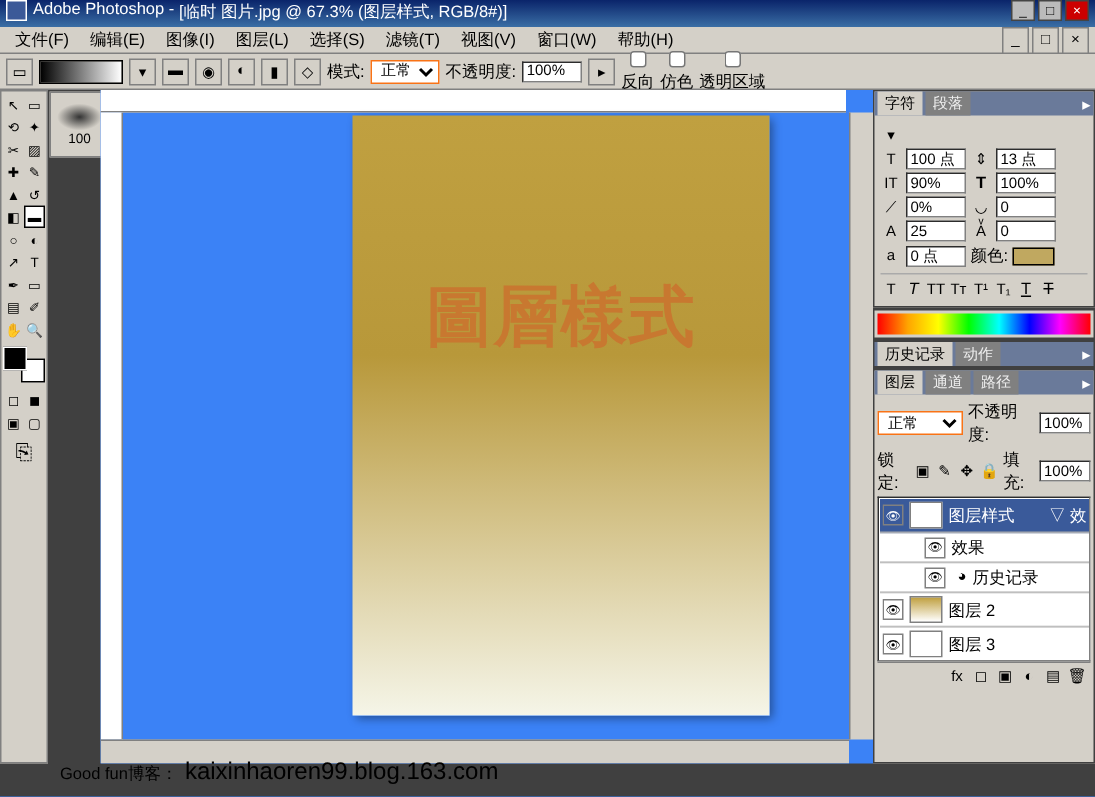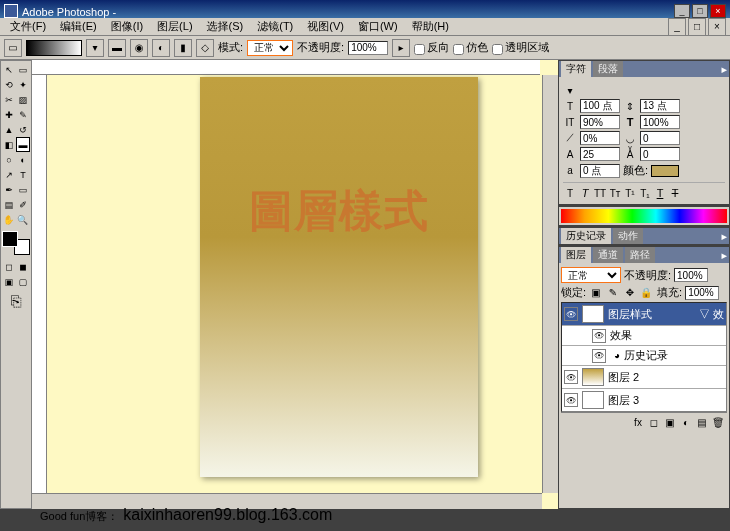--- a/index.html
+++ b/index.html
@@ -1,72 +1,73 @@
 <!DOCTYPE html>
 <html><head>
 <meta charset="utf-8">
 <style>
 *{margin:0;padding:0;box-sizing:border-box;font-family:"Microsoft YaHei",SimSun,sans-serif;font-size:11px;}
 body{background:#404040;width:730px;height:531px;overflow:hidden;position:relative;}
-.titlebar{background:linear-gradient(#0a246a,#3a6ea5);height:18px;color:#fff;display:flex;align-items:flex-end;padding:0 4px;font-size:11px;}
+.titlebar{background:linear-gradient(#0a246a,#3a6ea5);height:18px;color:#fff;display:flex;align-items:flex-start;padding:0 4px;font-size:11px;}
 .titlebar .icon{width:14px;height:14px;background:#3b5998;margin-right:4px;border:1px solid #fff;}
 .window-btns{margin-left:auto;display:flex;gap:2px;}
 .window-btns span{width:16px;height:14px;background:#bbb;border:1px solid #444;display:flex;align-items:center;justify-content:center;font-size:9px;color:#000;}
 .menubar{background:#d4d0c8;height:18px;display:flex;align-items:center;padding:0 4px;gap:2px;border-bottom:1px solid #808080;}
 .menubar span{padding:1px 6px;cursor:default;}
 .toolbar{background:#d4d0c8;height:24px;display:flex;align-items:center;padding:0 4px;gap:4px;border-bottom:1px solid #808080;}
 .grad-swatch{width:56px;height:16px;background:linear-gradient(to right,#000,#fff);border:1px solid #000;}
 .btn-sm{width:18px;height:18px;border:1px solid #808080;background:#d4d0c8;display:inline-flex;align-items:center;justify-content:center;font-size:10px;}
 .sel{height:16px;border:1px solid #f97316;background:#fff;font-size:10px;padding:0 2px;}
 .main{display:flex;height:449px;}
 .toolbox{width:32px;background:#d4d0c8;border:1px solid #808080;display:flex;flex-direction:column;padding:1px;}
 .tool-row{display:flex;}
 .tool{width:15px;height:15px;border:1px solid #d4d0c8;display:flex;align-items:center;justify-content:center;font-size:9px;background:#d4d0c8;}
 .color-sw{width:28px;height:24px;position:relative;margin:4px auto;}
 .fg{width:16px;height:16px;background:#000;border:1px solid #fff;position:absolute;top:0;left:0;z-index:2;}
 .bg{width:16px;height:16px;background:#fff;border:1px solid #000;position:absolute;bottom:0;right:0;}
 .brush-preview{position:absolute;left:33px;top:61px;width:40px;height:44px;background:#d4d0c8;border:1px solid #808080;display:flex;flex-direction:column;align-items:center;justify-content:center;}
 .brush-preview .stroke{width:30px;height:18px;background:radial-gradient(ellipse,#333,transparent 70%);}
 .brush-preview .num{font-size:9px;}
 .vert-ruler{width:15px;background:#fff;border-right:1px solid #808080;font-size:7px;}
-.canvas-wrap{flex:1;background:#fef9c3;position:relative;overflow:hidden;}
+.canvas-wrap{flex:1;background:#3b82f6;position:relative;overflow:hidden;margin-left:35px;}
 .horz-ruler{height:15px;background:#fff;border-bottom:1px solid #808080;margin-right:18px;}
 .canvas{position:absolute;left:168px;top:17px;width:278px;height:400px;background:linear-gradient(to bottom,#c0a040,#b8983a 40%,#f5f5e8);box-shadow:2px 2px 6px rgba(0,0,0,0.4);}
 .canvas-text{color:#c87830;font-size:44px;font-weight:bold;position:absolute;top:105px;width:100%;text-align:center;letter-spacing:1px;}
 .scroll-v{width:16px;background:#d4d0c8;border-left:1px solid #808080;position:absolute;right:0;top:15px;bottom:16px;}
 .scroll-h{height:16px;background:#d4d0c8;border-top:1px solid #808080;position:absolute;left:0;right:16px;bottom:0;}
-.panels{width:172px;background:#404040;display:flex;flex-direction:column;gap:1px;}
+.panels{width:148px;background:#404040;display:flex;flex-direction:column;gap:1px;}
 .panel{background:#d4d0c8;border:1px solid #404040;font-size:10px;}
 .panel-tabs{background:#6a7a9a;height:16px;display:flex;align-items:center;padding:0 2px;gap:2px;}
 .ptab{background:#d4d0c8;padding:1px 5px;font-size:10px;color:#000;}
 .ptab.off{background:#808080;color:#eee;}
 .panel-body{padding:4px;}
 .inp{width:40px;height:14px;border:1px inset #808080;background:#fff;font-size:10px;text-align:left;padding:0 2px;}
 .row{display:flex;align-items:center;gap:3px;margin:2px 0;}
 .ico{width:14px;height:14px;display:inline-flex;align-items:center;justify-content:center;font-size:10px;}
 .color-strip{height:14px;background:linear-gradient(to right,red,orange,yellow,lime,cyan,blue,magenta,red);margin:2px;}
 .layer-item{display:flex;align-items:center;padding:2px;border-bottom:1px solid #aaa;}
 .eye{width:14px;height:14px;border:1px solid #808080;margin-right:4px;display:flex;align-items:center;justify-content:center;font-size:8px;}
 .thumb{width:22px;height:18px;border:1px solid #808080;margin-right:4px;background:#fff;}
 .selected{background:#3a5a9a;color:#fff;}
 .watermark{position:absolute;bottom:6px;left:40px;color:#000;font-family:"Brush Script MT",cursive;font-size:20px;z-index:50;}
 .watermark .url{font-size:16px;}
-.cb{display:inline-flex;align-items:flex-end;gap:2px;}
+.cb{display:inline-flex;align-items:center;gap:2px;flex-direction:column;}
 .cb input{width:11px;height:11px;}
 .icon-row{display:flex;gap:1px;margin-top:4px;border-top:1px solid #aaa;padding-top:3px;}
 .panel-bottom{display:flex;gap:2px;padding:2px;border-top:1px solid #808080;justify-content:flex-end;}
 .color-swatch-sm{width:28px;height:12px;background:#c0a860;border:1px solid #000;}
 </style>
 </head>
 <body>
 
 <div class="titlebar">
   <span class="icon"></span>
   <span>Adobe Photoshop</span>
   <span>&nbsp;-&nbsp;</span>
+  <span>[临时 图片.jpg @ 67.3% (图层样式, RGB/8#)]</span>
   <div class="window-btns">
     <span>_</span>
     <span>□</span>
     <span style="background:#c00;color:#fff">×</span>
   </div>
 </div>
 
 <div class="menubar">
   <span>文件(F)</span>
   <span>编辑(E)</span>

